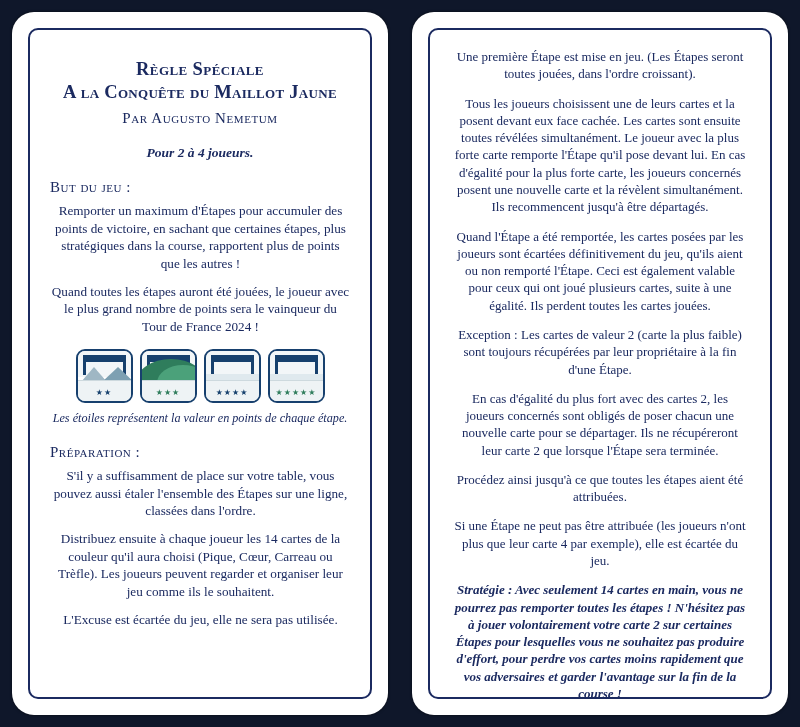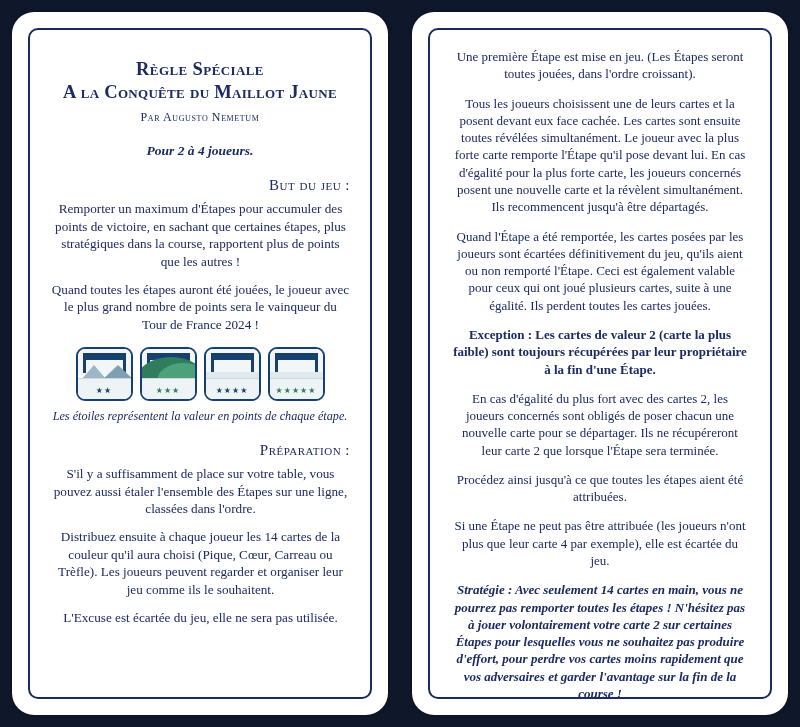--- a/index.html
+++ b/index.html
@@ -63,36 +63,36 @@
     line-height: 1.25;
   }
   .t2 {
     font-size: 18.5px;
     font-weight: bold;
     letter-spacing: 0.3px;
     font-variant: small-caps;
     line-height: 1.25;
   }
   .t3 {
-    font-size: 12px;
+    font-size: 15px;
     font-variant: small-caps;
     letter-spacing: 0.6px;
     margin-top: 6px;
     color: #1b2a60;
   }
   .players {
     text-align: center;
     font-style: italic;
     font-size: 13.5px;
     color: #1b2a60;
     margin-top: 18px;
     font-weight: bold;
   }
   .section-head {
-    text-align: right;
+    text-align: left;
     font-variant: small-caps;
     font-size: 15px;
     color: #1b2a60;
     margin-top: 18px;
     margin-bottom: 6px;
     letter-spacing: 0.5px;
   }
   p.para {
     color: #1b2a60;
     font-size: 13.2px;
@@ -111,21 +111,21 @@
     font-style: italic;
     text-align: center;
     margin: 8px 0 6px 0;
   }
   p.strategy {
     font-style: italic;
     font-weight: bold;
     font-size: 13.2px;
   }
   p.exception {
-    font-weight: bold;
+    font-weight: normal;
     font-size: 13.2px;
   }
   .stages-row {
     display: flex;
     flex-direction: row;
     justify-content: center;
     gap: 7px;
     margin-top: 14px;
   }
   .stage {

